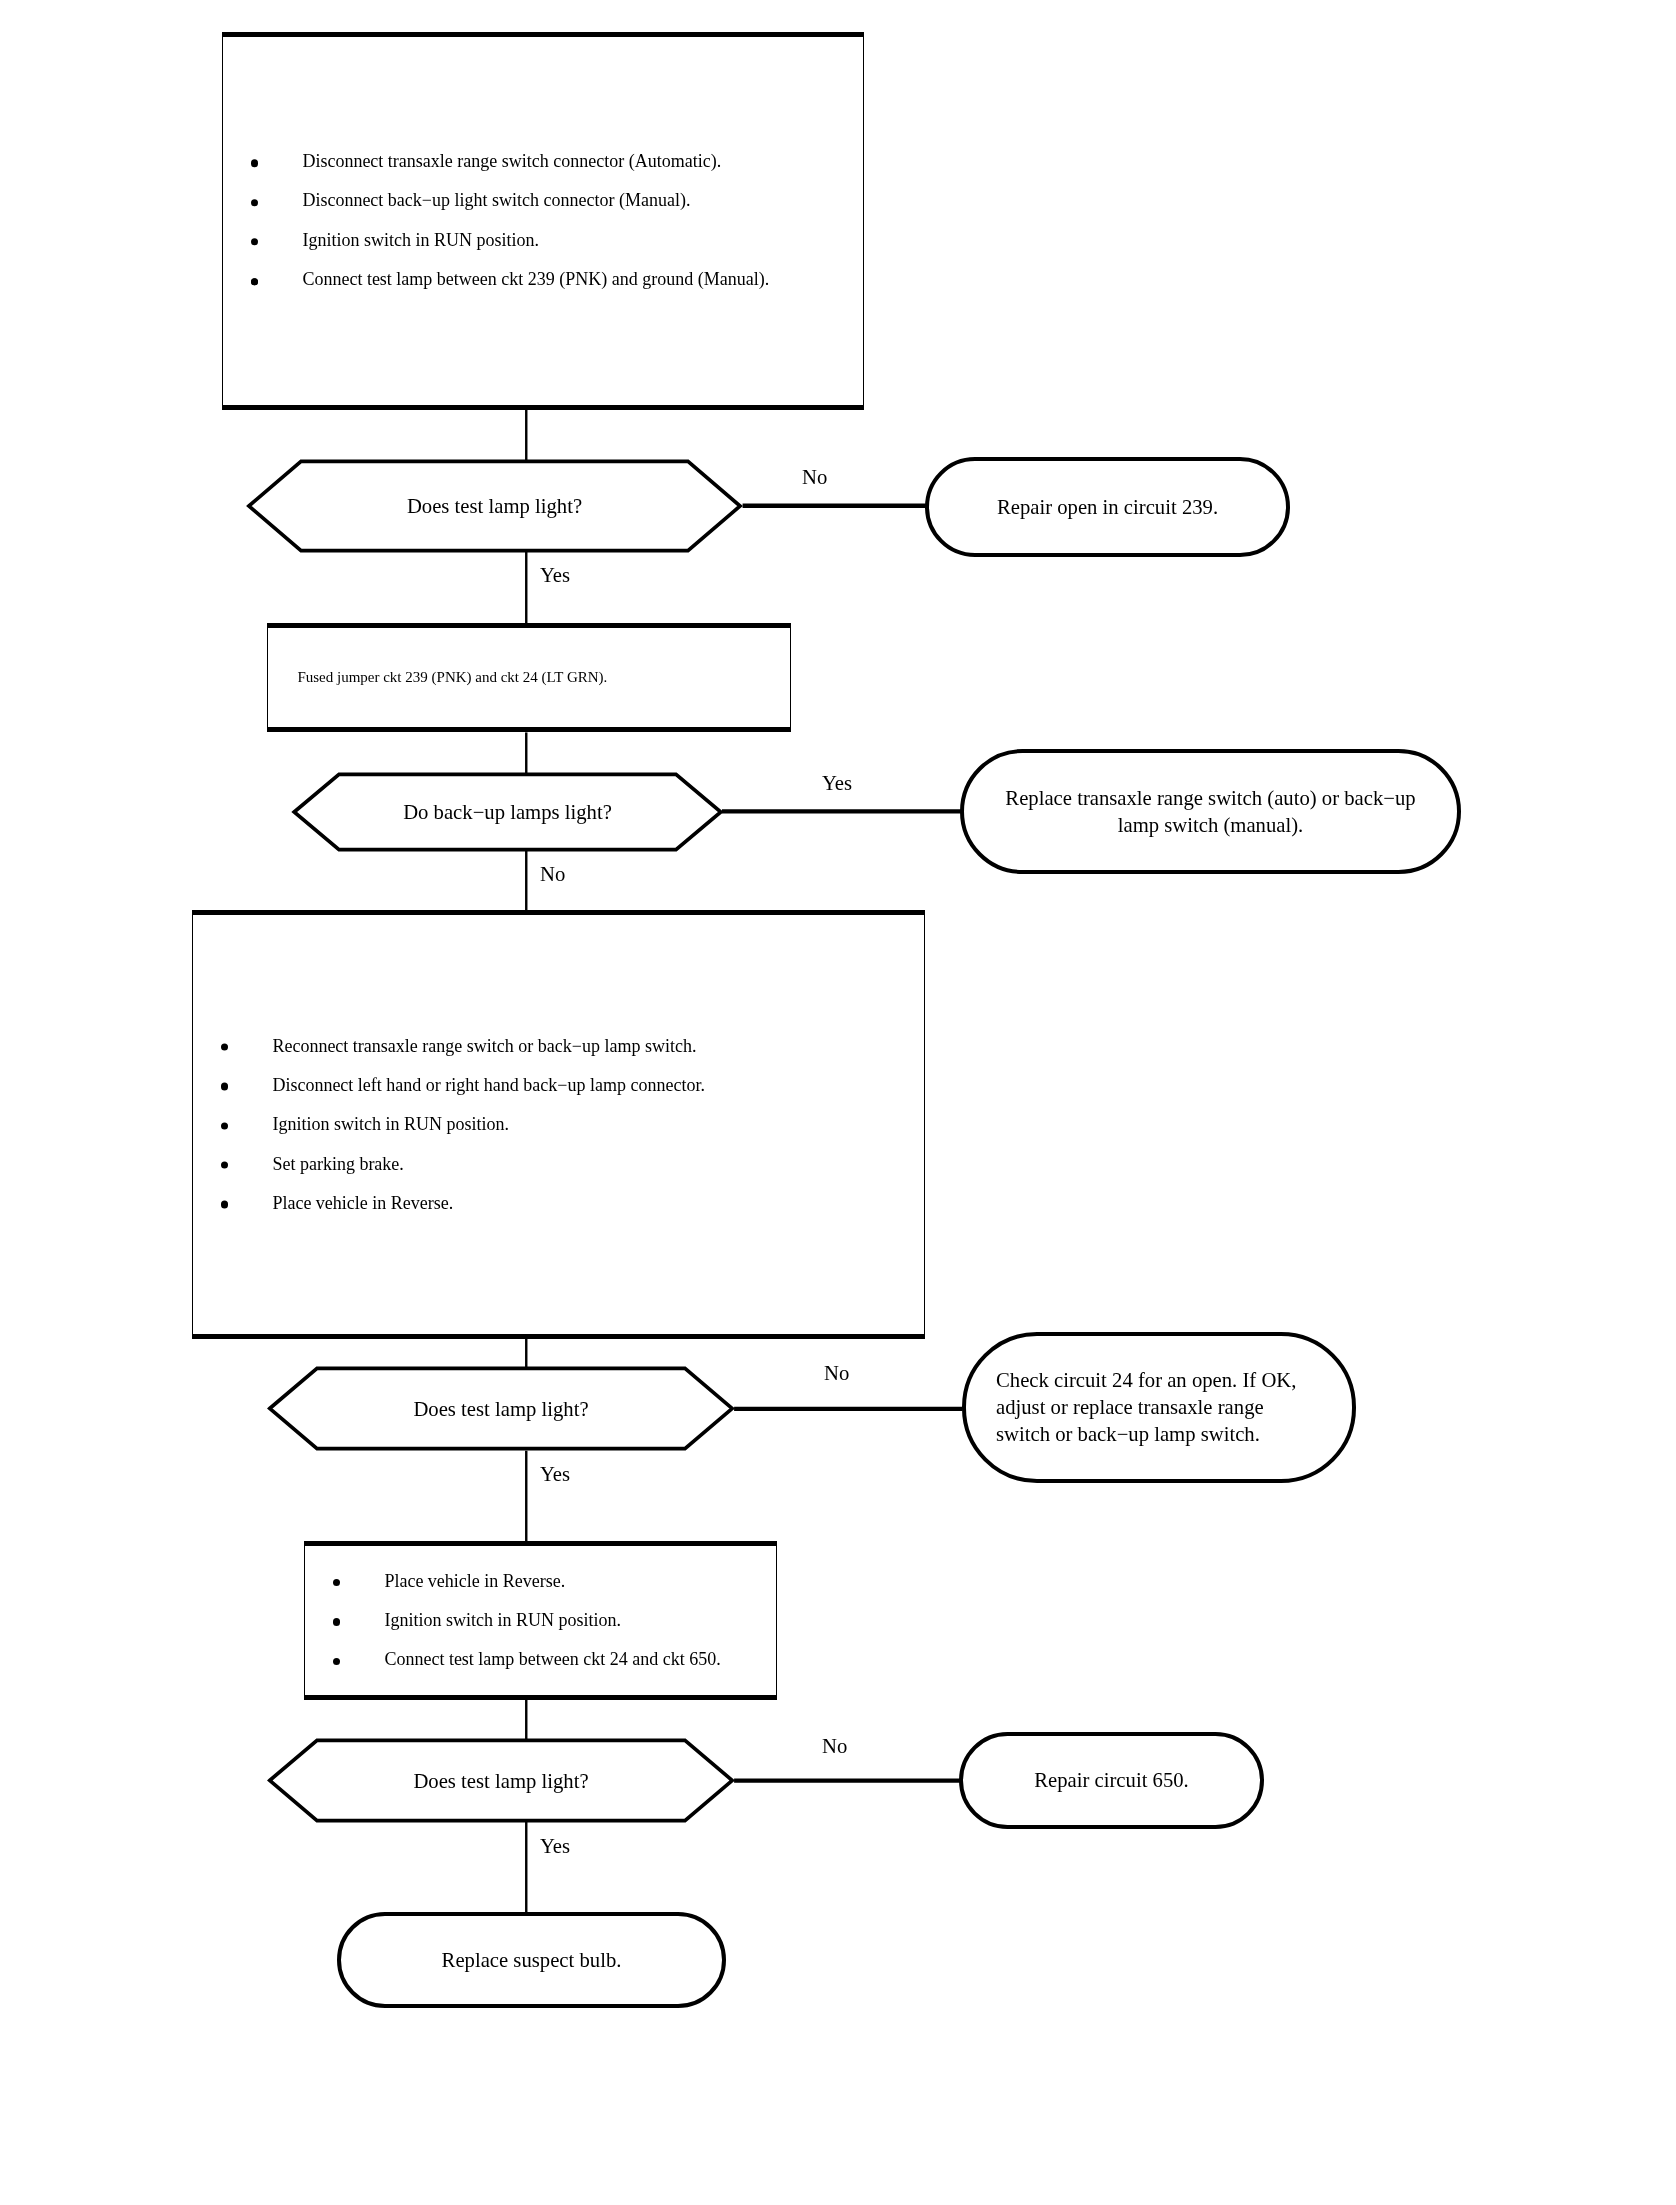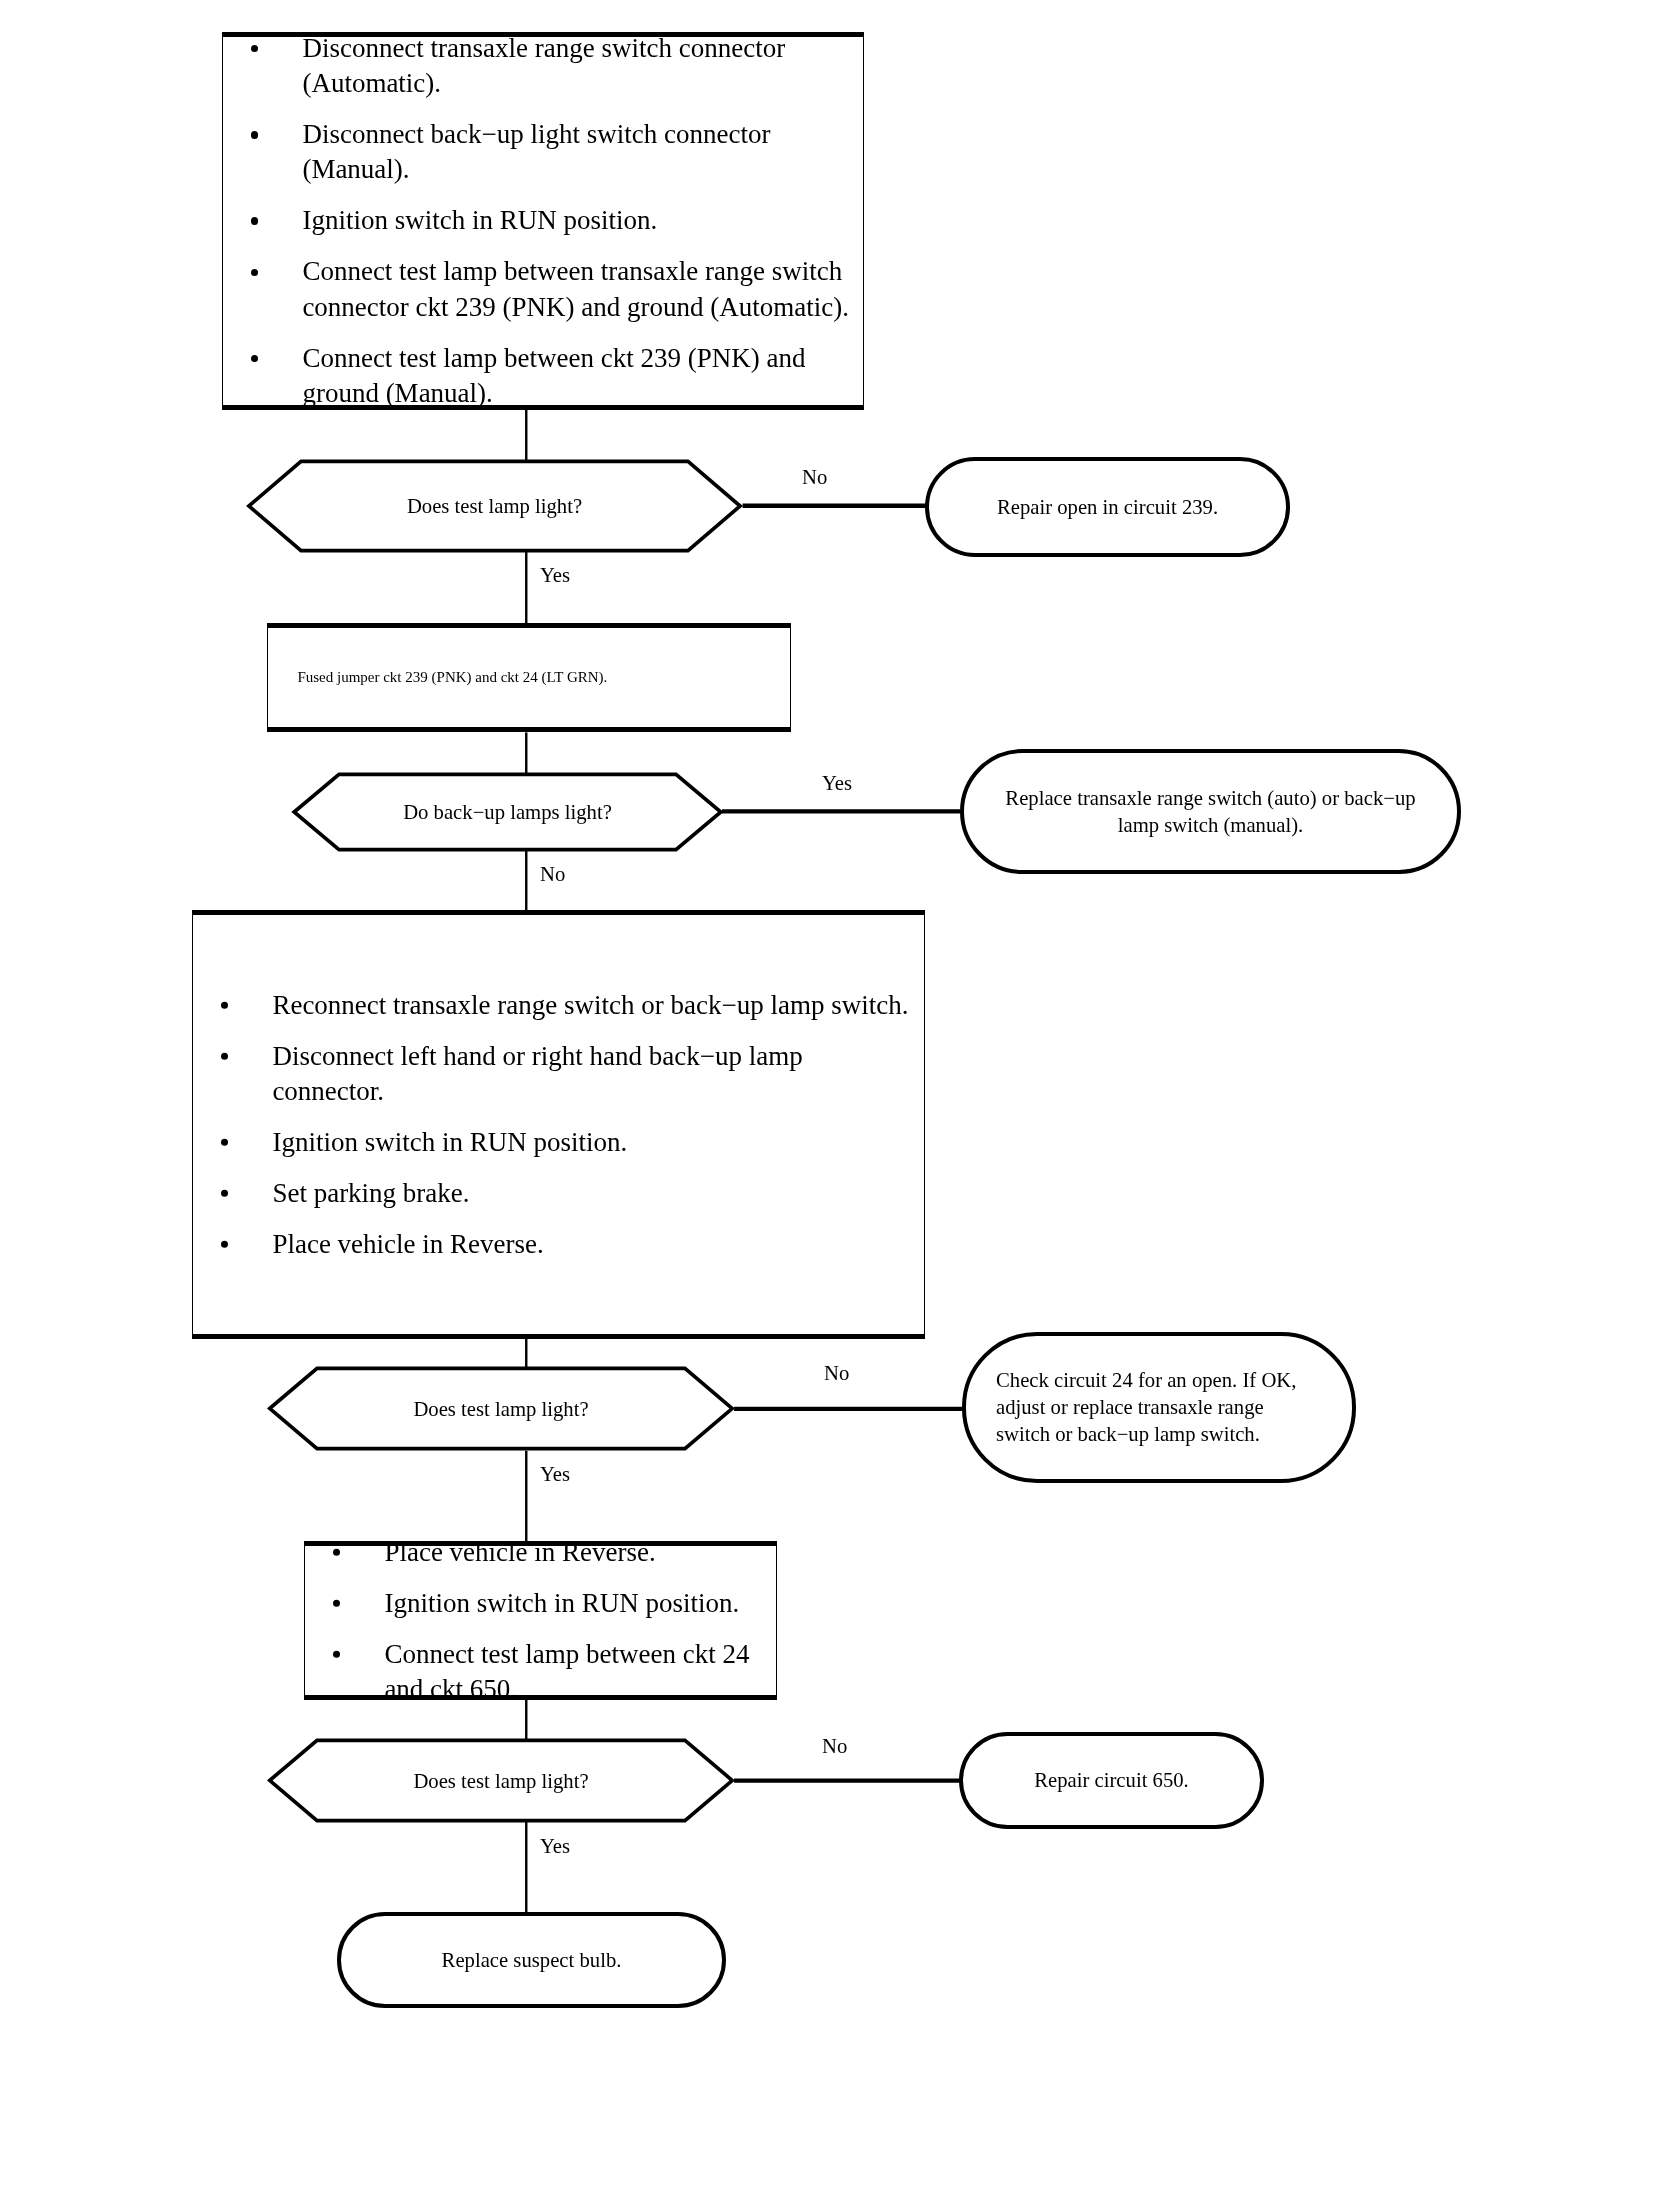--- a/index.html
+++ b/index.html
@@ -23,21 +23,21 @@
     box-sizing:border-box;
   }
   .proc .inner{
     position:absolute;left:0;right:0;top:50%;
     transform:translateY(-50%);
     padding:0 13.4px;
   }
   ul.bullets{margin:0;padding:0;list-style:none;}
   ul.bullets li{
     position:relative;
-    font-size:27px;
+    font-size:18px;
     line-height:1.30;
     padding-left:66px;
     margin:0 0 16px 0;
     font-family:Liberation Serif, serif;
   }
   ul.bullets li:last-child{margin-bottom:0;}
   ul.bullets li .dot{
     position:absolute;left:14.6px;top:0.52em;
     width:7.3px;height:7.3px;border-radius:50%;
     background:#000;
@@ -117,21 +117,21 @@
 
     <line x1="866" y1="2998" x2="866" y2="3150" stroke="#000" stroke-width="4"></line>
   </svg>
 
   <div class="proc" style="left:222px;top:32px;width:642px;height:378px;">
     <div class="inner">
       <ul class="bullets">
         <li><span class="dot"></span><span>Disconnect transaxle range switch connector (Automatic).</span></li>
         <li><span class="dot"></span><span>Disconnect back−up light switch connector (Manual).</span></li>
         <li><span class="dot"></span><span>Ignition switch in RUN position.</span></li>
-        <li><span class="dot"></span><span>Connect test lamp between transaxle range switch connector ckt 239 (PNK) and ground (Automatic).</span></li>
+        <li><span class="dot"></span></li>
         <li><span class="dot"></span><span>Connect test lamp between ckt 239 (PNK) and ground (Manual).</span></li>
       </ul>
     </div>
   </div>
 
   <div class="hex" style="left:246px;top:459px;width:497px;height:94px;">
     <svg width="497" height="94" viewBox="0 0 818 155">
       <polygon points="4,77.5 90,4 728,4 814,77.5 728,151 90,151" fill="#ffffff" stroke="#000000" stroke-width="6"></polygon>
     </svg>
     <div class="lab">Does test lamp light?</div>

